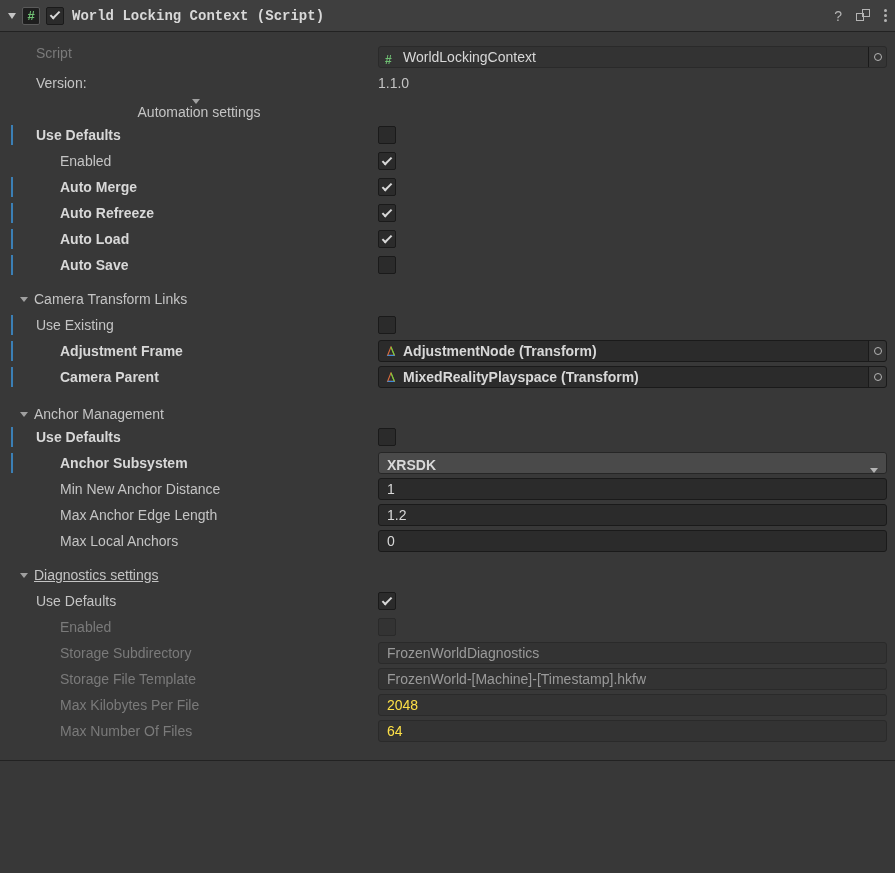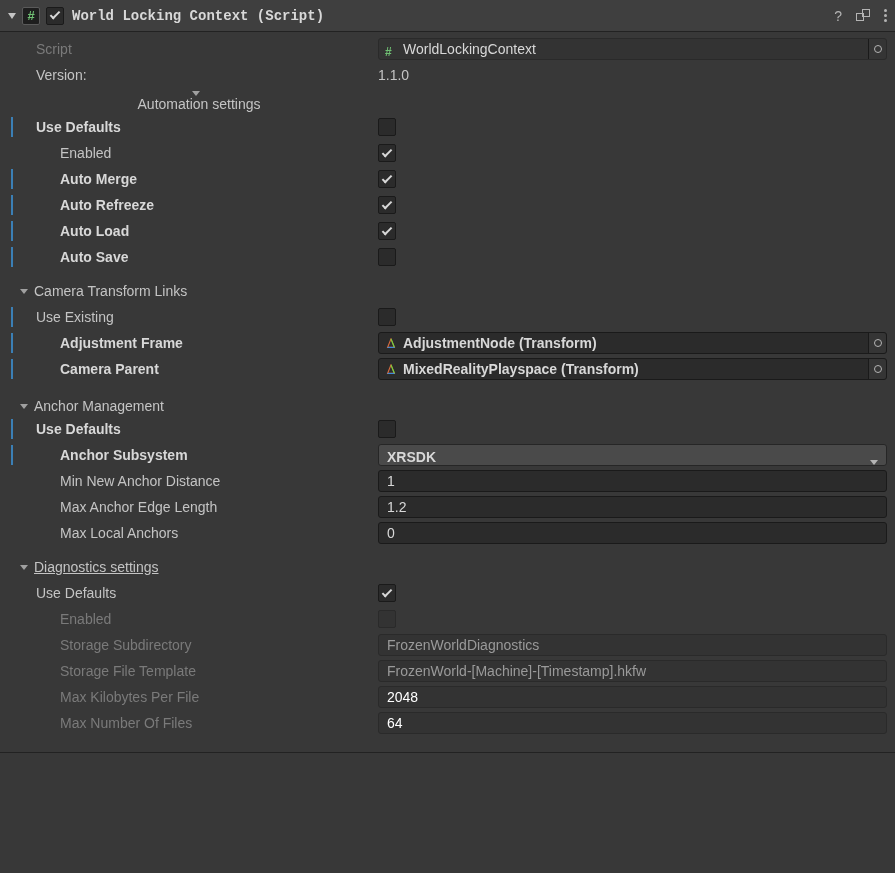--- a/index.html
+++ b/index.html
@@ -151,20 +151,21 @@
       display: flex;
       align-items: center;
       padding: 0 6px;
       color: #d8d8d8;
       cursor: pointer;
     }
     .object-field.readonly {
       background: #333;
       border-color: #2a2a2a;
       cursor: default;
+      margin-top: 8px;
     }
     .obj-icon {
       width: 12px; height: 12px;
       margin-right: 6px;
       position: relative;
     }
     .obj-icon-script::before {
       content: "#";
       color: #6fbf73;
       font-weight: bold;
@@ -214,21 +215,21 @@
       border: 1px solid #1a1a1a;
       border-radius: 3px;
       height: 22px;
       display: flex;
       align-items: center;
       padding: 0 8px;
       color: #d8d8d8;
     }
     .number-field.readonly {
       background: #333;
-      color: #ffffff;
+      color: #fde047;
       cursor: default;
       border-color: #2a2a2a;
     }
     .text-field {
       flex: 1;
       background: #333;
       border: 1px solid #2a2a2a;
       border-radius: 3px;
       height: 22px;
       display: flex;

